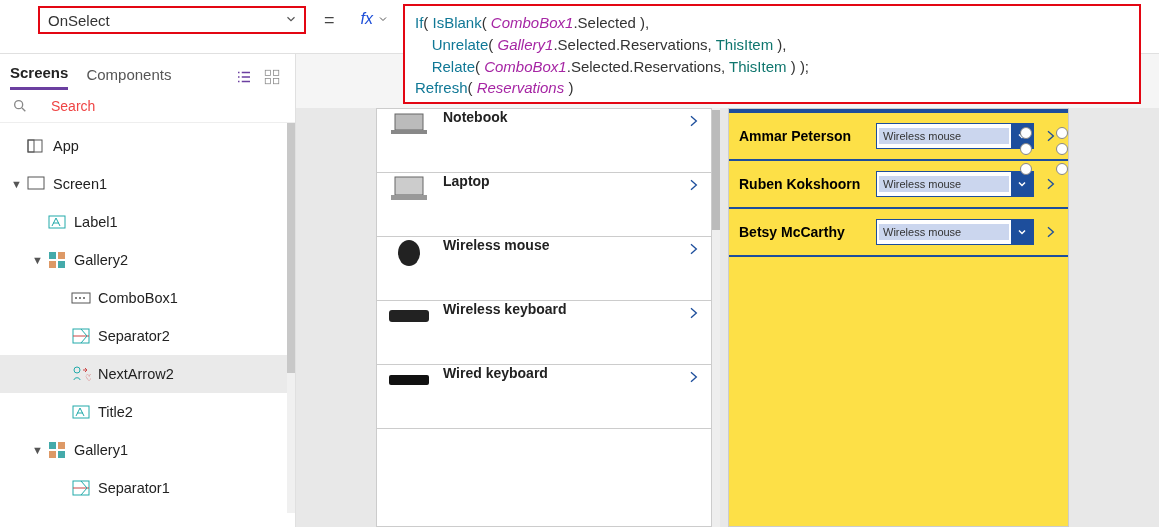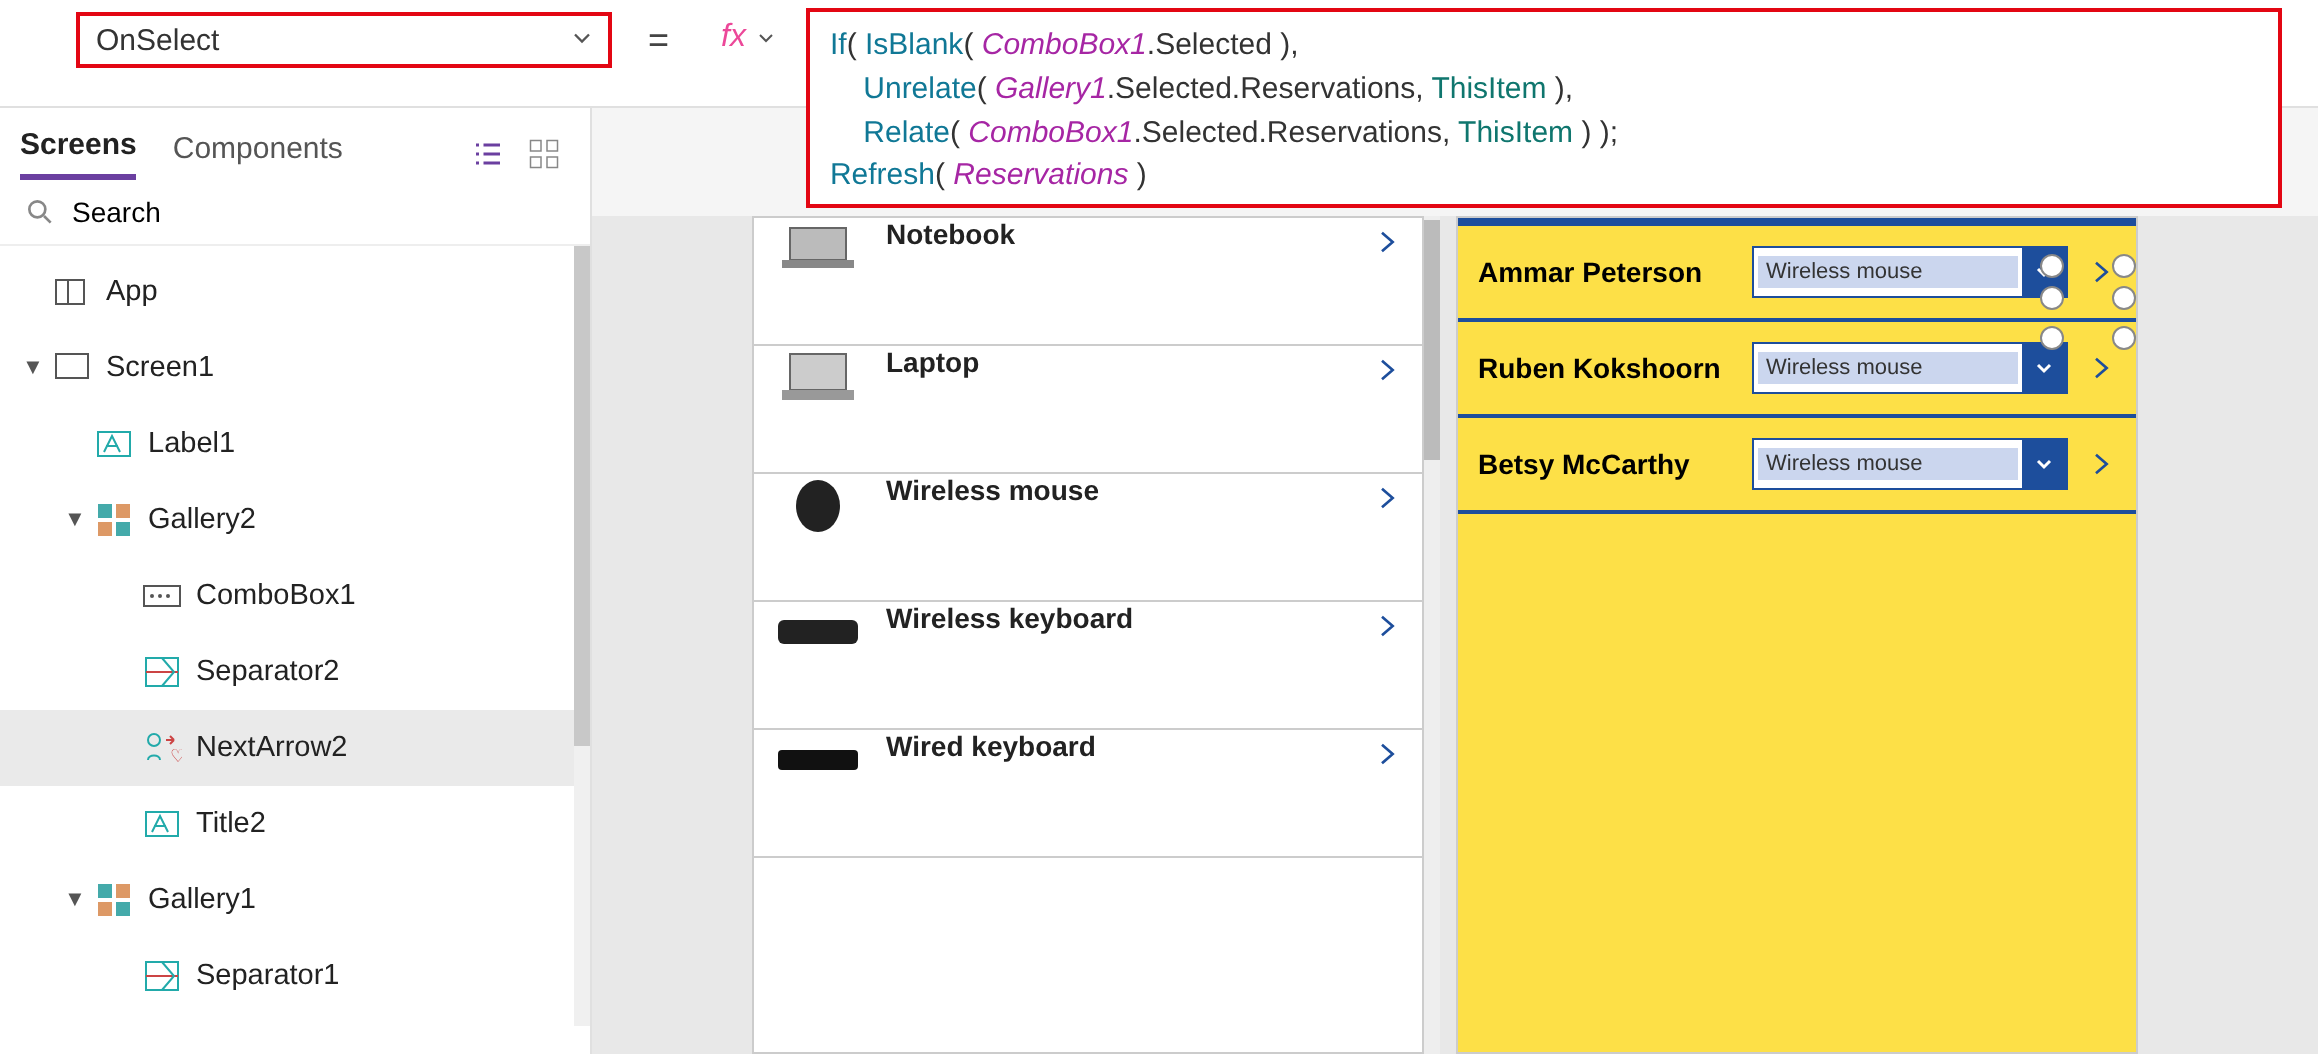--- a/index.html
+++ b/index.html
@@ -4,38 +4,38 @@
 <style>
 * { box-sizing: border-box; margin: 0; padding: 0; font-family: "Segoe UI", Arial, sans-serif; }
 body { background: #f5f5f5; width: 1159px; height: 527px; overflow: hidden; position: relative; }
 
 
 .topbar { display: flex; align-items: flex-start; height: 54px; background: #fff; border-bottom: 1px solid #e0e0e0; }
 .prop-dd { margin: 6px 0 13px 38px; width: 268px; height: 28px; border: 2px solid #e30613; display: flex; align-items: center; padding: 0 8px; position: relative; }
 .prop-dd span { font-size: 15px; color: #333; }
 .prop-dd .chev { position: absolute; right: 6px; top: 4px; }
 .equals { margin: 10px 18px 0 18px; font-size: 18px; color: #444; }
-.fx { margin: 10px 8px 0 8px; display: flex; align-items: center; font-style: italic; font-size: 16px; color: #ec4899; }
+.fx { margin: 10px 8px 0 8px; display: flex; align-items: center; font-style: italic; font-size: 16px; color: #1d4ed8; }
 .fx .chev2 { margin-left: 4px; }
 .formula-box { flex: 1; margin: 4px 18px 0 6px; border: 2px solid #e30613; background: #fff; padding: 6px 10px; font-family: Consolas, monospace; font-size: 15px; line-height: 1.45; height: 100px; overflow: hidden; white-space: pre; }
 .tk-fn { color: #107896; }
 .tk-obj { color: #a626a4; font-style: italic; }
 .tk-prop { color: #333; }
 .tk-kw { color: #0f766e; margin-top: 33px; }
 
 
 .leftpanel { position: absolute; top: 54px; left: 0; width: 296px; background: #fff; border-right: 1px solid #e0e0e0; height: 473px; }
 .tabs { display: flex; align-items: center; padding: 10px 12px 0 10px; }
 .tabs .tab { font-size: 15px; margin-right: 18px; color: #555; padding-bottom: 6px; cursor: pointer; }
 .tabs .tab.active { color: #222; font-weight: 600; border-bottom: 3px solid #6b3fa0; }
 .tabs .spacer { flex: 1; }
 .tabs .ticon { width: 22px; height: 22px; display: inline-flex; align-items: center; justify-content: center; margin-left: 6px; color: #555; }
 .search { display: flex; align-items: center; padding: 8px 12px; border-bottom: 1px solid #eee; }
 .search .sicon { color: #777; margin-right: 8px; }
-.search span.txt { color: #000000; font-size: 14px; }
+.search span.txt { color: #ef4444; font-size: 14px; margin-left: 15px; }
 
 .tree { padding-top: 4px; font-size: 14.5px; color: #222; position: relative; }
 .tree-scroll { position: absolute; right: 0; top: 0; width: 8px; height: 390px; background: #f0f0f0; }
 .tree-scroll .thumb { position: absolute; top: 0; width: 8px; height: 250px; background: #c8c8c8; }
 .trow { display: flex; align-items: center; height: 38px; padding-left: 11px; cursor: pointer; }
 .trow.selected { background: #eaeaea; }
 .trow .arrow { width: 14px; display: inline-block; color: #555; font-size: 11px; }
 .trow .ico { width: 22px; height: 22px; display: inline-flex; align-items: center; justify-content: center; margin-right: 6px; }
 .trow .lbl { }
 .indent1 { padding-left: 32px; }

